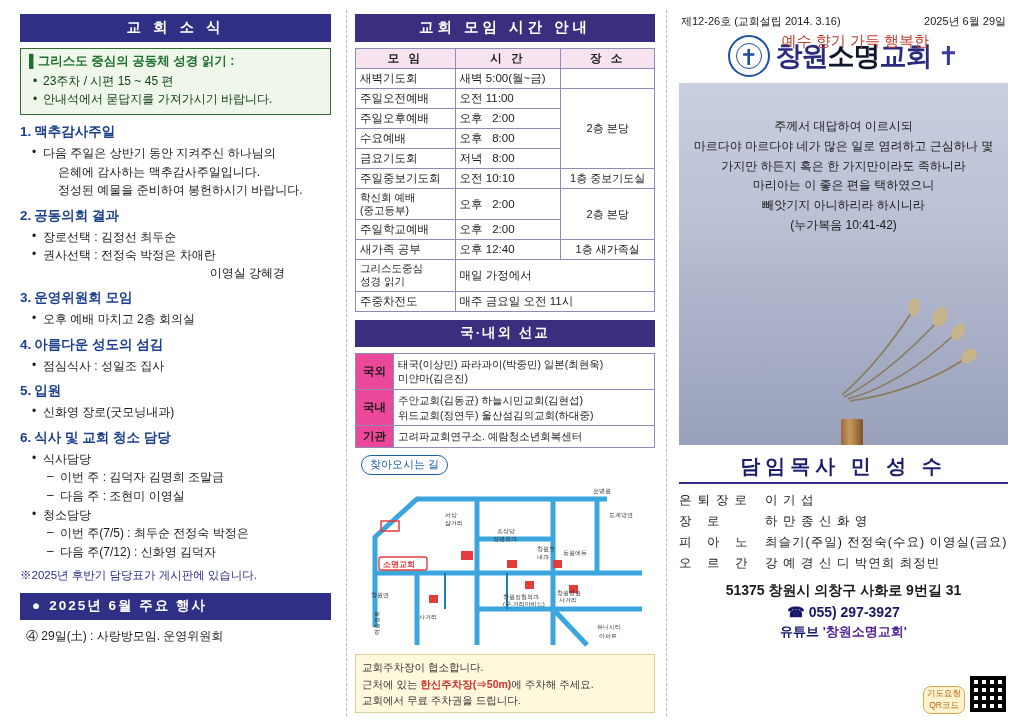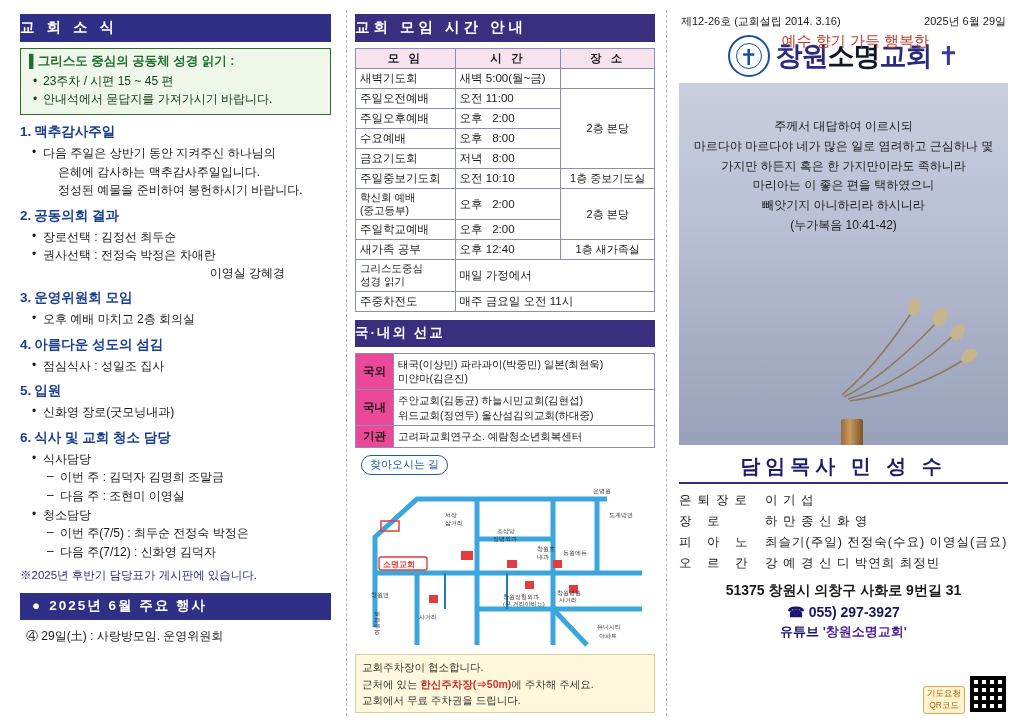--- a/index.html
+++ b/index.html
@@ -12,21 +12,21 @@
     overflow:hidden;
   }
   .sheet { position:relative; width:1024px; height:724px; display:flex; }
   .col { position:relative; }
   .col1 { width:345px; padding:14px 14px 6px 20px; }
   .col2 { width:320px; padding:14px 10px 6px 10px; }
   .col3 { width:359px; padding:14px 16px 6px 14px; }
 
   
   .bar {
-    background:#2f2f86; color:#fff; 
+    background:#2f2f86; color:#fff; text-align:center;
     font-weight:bold; font-size:14.5px; letter-spacing:4px;
     padding:4px 0 5px; margin-bottom:6px;
   }
   .bar.purple { background:#3a2f7e; }
   .bar.small { font-size:13.5px; letter-spacing:2px; }
   .greenbox {
     border:1px solid #2f6b2f; background:#eef7ea; padding:4px 8px 6px;
     margin:0 0 8px 0;
   }
   .greenbox .ttl { color:#1f6f2f; font-weight:bold; font-size:12.5px; margin-bottom:2px; }
@@ -122,21 +122,21 @@
   .contact { text-align:center; font-weight:bold; font-size:14px; color:#16166b; }
   .tube { text-align:center; font-weight:bold; font-size:13px; color:#16166b; margin-top:3px; }
   .tube .tcol { color:#4c1d95; }
   .qr {
     position:absolute; right:16px; bottom:10px; text-align:center;
   }
   .qrbox { width:40px; height:40px; background:
       repeating-linear-gradient(90deg,#000 0 4px,#fff 4px 8px),
       repeating-linear-gradient(0deg,#000 0 4px,#fff 4px 8px);
     background-blend-mode:multiply; border:2px solid #fff; }
-  .qrbtn { background:#fff3d0; border:1px solid #e0a64a; font-size:8.5px; color:#b4670a; padding:1px 3px; border-radius:3px; margin-right:3px; }
+  .qrbtn { background:#fff3d0; border:1px solid #e0a64a; font-size:8.5px; color:#b4670a; padding:1px 3px; border-radius:8px; margin-right:3px; }
   .qr-row { display:flex; align-items:flex-end; }
 
   .vline { position:absolute; top:10px; bottom:8px; width:0; border-left:1px dashed #b9b9c9; }
   .vline.a { left:346px; }
   .vline.b { left:666px; }
 </style>
 </head>
 <body>
 
 <div class="sheet">

